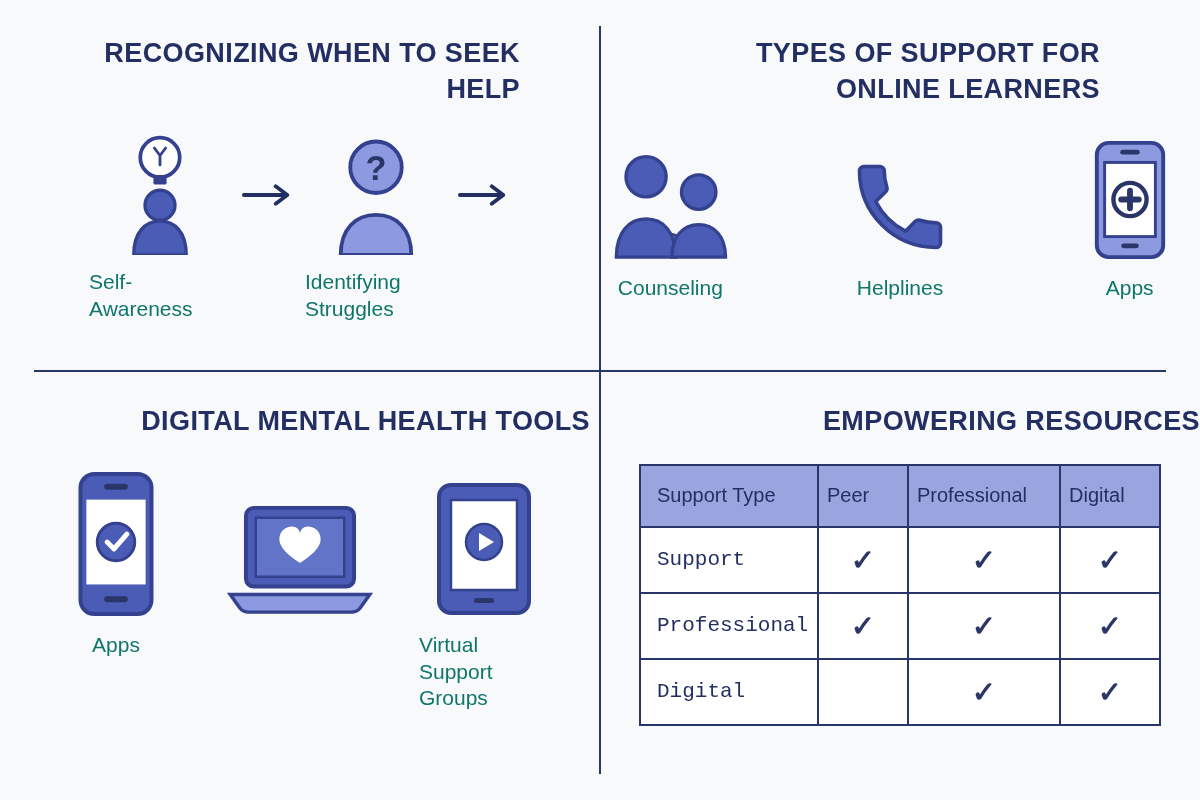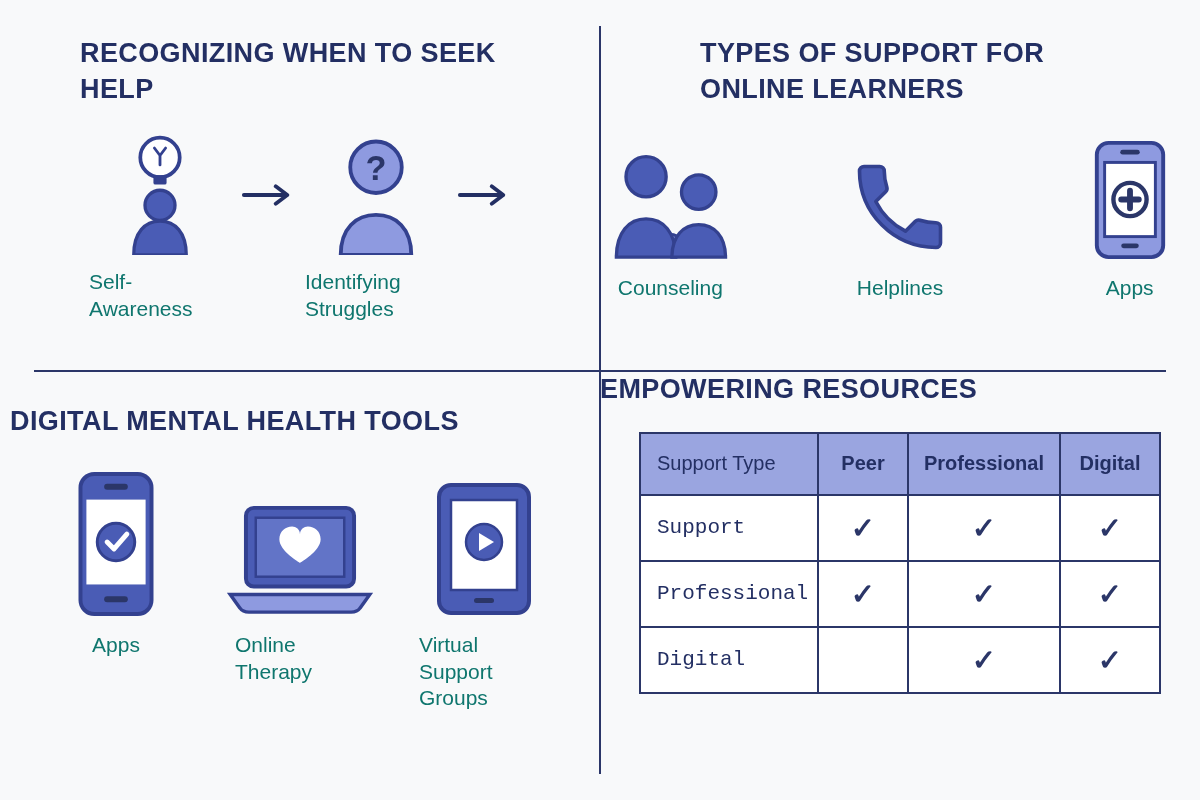--- a/index.html
+++ b/index.html
@@ -13,26 +13,26 @@
   .divider-h { position:absolute; left:34px; top:370px; width:1132px; height:2px; background:#2b3668; }
 
   .quad { position:absolute; }
   .tl { left:0;   top:0;    width:600px; height:370px; }
   .tr { left:600px; top:0;  width:600px; height:370px; }
   .bl { left:0;   top:372px; width:600px; height:428px; }
   .br { left:600px; top:372px; width:600px; height:428px; }
 
   .q-title {
     font-weight:700; font-size:27px; letter-spacing:0.4px;
-    color:#232f63; text-align:left; line-height:1.32; margin:0 auto;
+    color:#232f63; text-align:right; line-height:1.32; margin:0 auto;
   }
   .tl .q-title { margin-top:36px; max-width:440px; }
   .tr .q-title { margin-top:36px; max-width:400px; }
   .bl .q-title { margin-top:32px; max-width:580px; }
-  .br .q-title { }
+  .br .q-title { margin-top:32px; }
 
   .row { display:flex; justify-content:center; align-items:flex-start; }
   .tl .row { margin-top:24px; gap:10px; }
   .tr .row { margin-top:32px; gap:89px; }
   .bl .row { margin-top:28px; gap:54px; }
 
   .item { display:flex; flex-direction:column; align-items:center; }
   .tl .item { width:142px; }
   .tr .item { width:150px; }
   .bl .item { width:130px; }
@@ -44,21 +44,21 @@
 
   .item-label {
     margin-top:14px; font-size:21px; color:#0f766e;
     text-align:left; line-height:1.28;
   }
 
   .arrow-svg { width:54px; height:24px; margin-top:52px; flex:none; }
 
   .res-table { border-collapse:collapse; margin:24px auto 0; background:#ffffff; }
   .res-table th, .res-table td { border:2px solid #2b3668; color:#232f63; }
-  .res-table th { background:#9aa5e0; height:62px; font-size:20px; font-weight:700; text-align:center; padding:0 8px; }
+  .res-table th { background:#9aa5e0; height:62px; font-size:20px; font-weight:400; text-align:left; padding:0 8px; }
   .res-table th.first { font-weight:400; text-align:left; padding-left:16px; }
   .res-table .w1 { width:178px; } .res-table .w2 { width:90px; }
   .res-table .w3 { width:152px; } .res-table .w4 { width:100px; }
   .res-table td { height:66px; font-size:21px; background:#fff; }
   .res-table td.rowlabel { text-align:left; padding-left:16px;font-family:Liberation Mono, monospace; }
   .res-table td.check { text-align:center; font-size:29px; font-weight:700; color:#2b3668; }
 </style>
 </head>
 <body>
 
@@ -170,21 +170,20 @@
 
       <div class="item">
         <div class="icon-box">
           <svg width="168" height="116" viewBox="0 0 170 118">
             <rect x="30" y="6" width="110" height="80" rx="8" fill="#4a5cb5" stroke="#33418f" stroke-width="4"></rect>
             <rect x="40" y="16" width="90" height="60" fill="#6274c7" stroke="#33418f" stroke-width="2.5"></rect>
             <path d="M85 62 C85 62 64 50 64 38 C64 30 70 25 77 25 C81 25 85 28 85 33 C85 28 89 25 93 25 C100 25 106 30 106 38 C106 50 85 62 85 62 Z" fill="#ffffff"></path>
             <path d="M14 94 H156 L146 108 C144 111 141 112 137 112 H33 C29 112 26 111 24 108 Z" fill="#8e9ae0" stroke="#33418f" stroke-width="3.5"></path>
           </svg>
         </div>
-        <div class="item-label">Online Therapy</div>
       </div>
 
       <div class="item">
         <div class="icon-box">
           <svg width="100" height="138" viewBox="0 0 100 138">
             <rect x="5" y="5" width="90" height="128" rx="12" fill="#4a5cb5" stroke="#33418f" stroke-width="4"></rect>
             <rect x="17" y="20" width="66" height="90" fill="#ffffff" stroke="#33418f" stroke-width="2.5"></rect>
             <circle cx="50" cy="62" r="18" fill="#4a5cb5" stroke="#33418f" stroke-width="2.5"></circle>
             <path d="M45 53 L60 62 L45 71 Z" fill="#ffffff"></path>
             <rect x="40" y="118" width="20" height="5" rx="2.5" fill="#2b3668"></rect>

